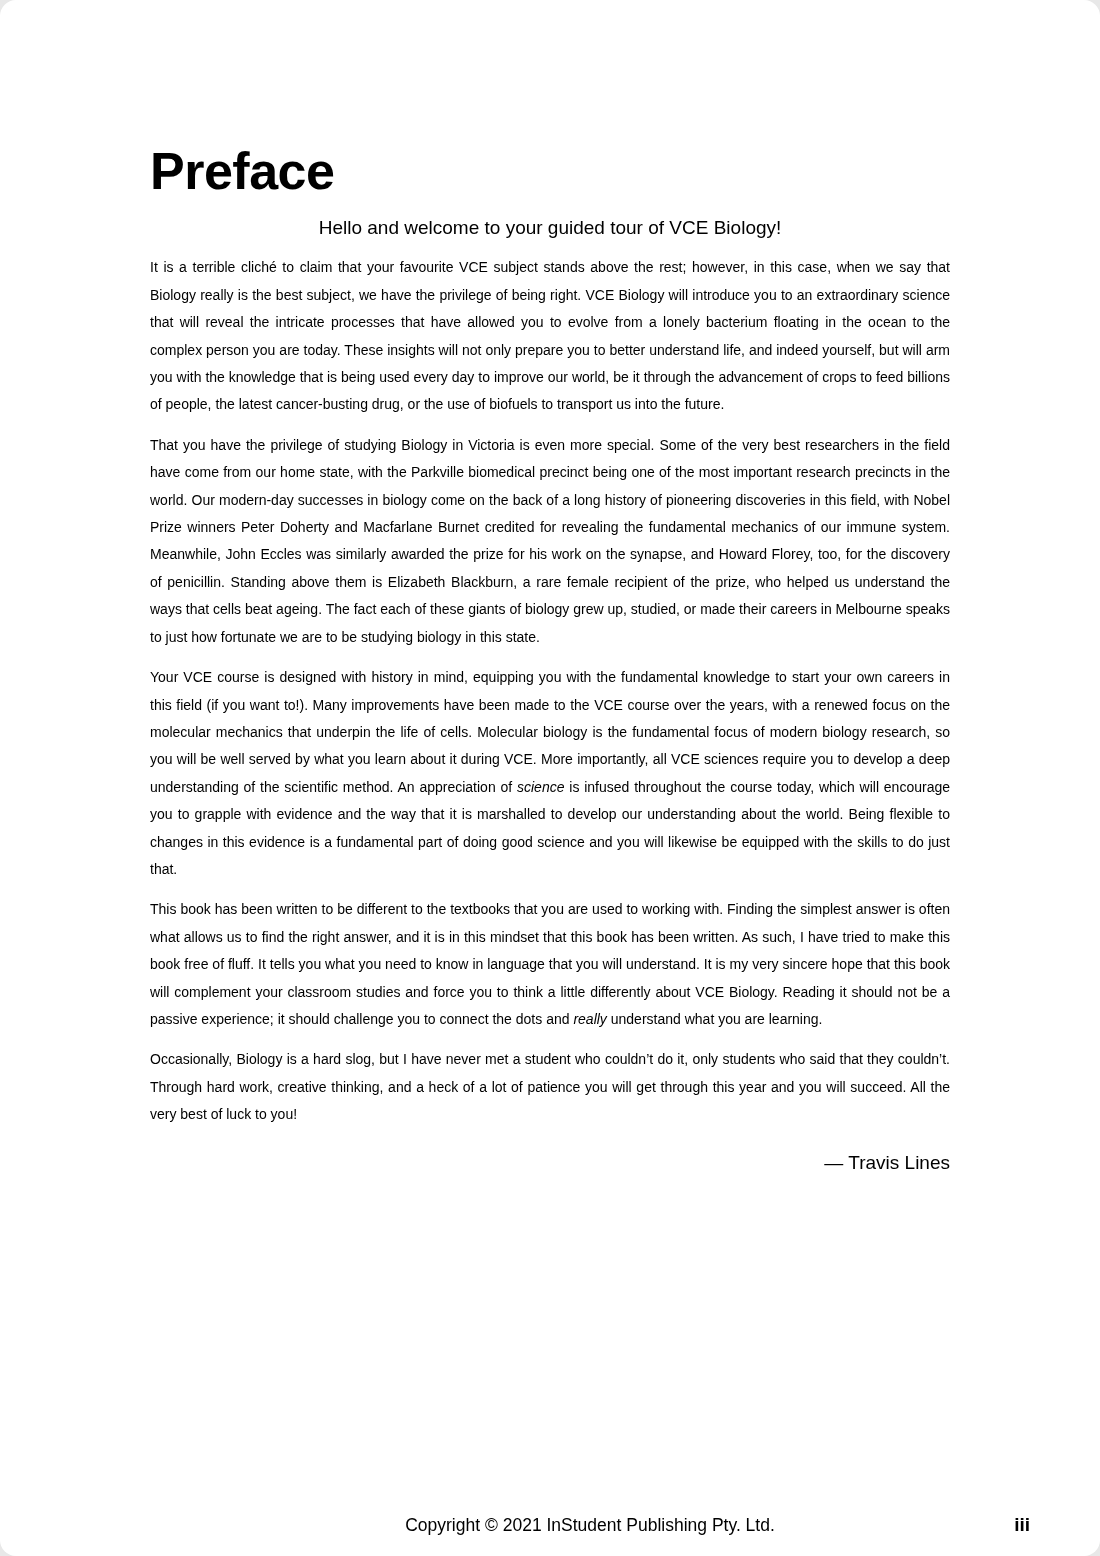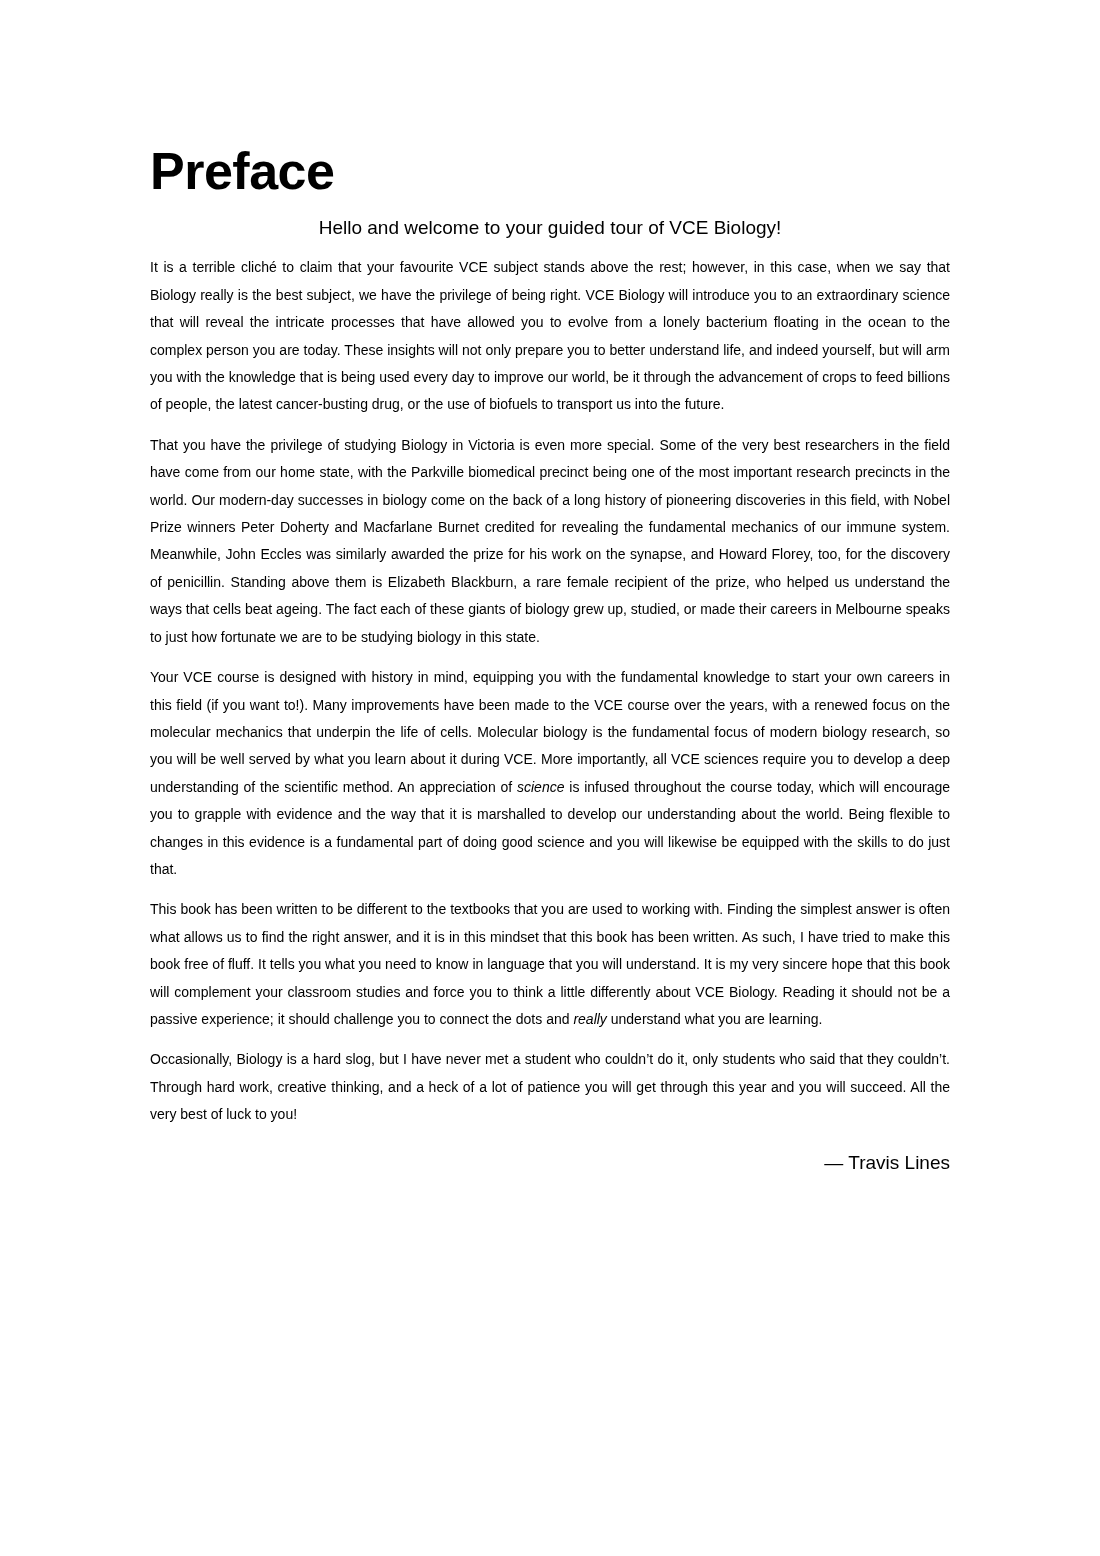--- a/index.html
+++ b/index.html
@@ -5,20 +5,21 @@
   html, body { margin: 0; padding: 0; background: #e8e8e8; }
   .page {
     position: relative;
     width: 1100px;
     height: 1556px;
     margin: 0 auto;
     background: #ffffff;
     color: #000000;
     font-family: "Liberation Sans", sans-serif;
     overflow: hidden;
+    border-radius: 16px;
   }
   .content {
     position: absolute;
     left: 150px;
     top: 143px;
     width: 800px;
   }
   h1.title {
     margin: 0 0 15px 0;
     font-size: 52px;
@@ -76,13 +77,17 @@
     <p class="intro">Hello and welcome to your guided tour of VCE Biology!</p>
     <div>
         <p class="para"><span>It is a terrible cliché to claim that your favourite VCE subject stands above the rest; however, in this case, when we say that Biology really is the best subject, we have the privilege of being right.  VCE Biology will introduce you to an extraordinary science that will reveal the intricate processes that have allowed you to evolve from a lonely bacterium floating in the ocean to the complex person you are today.  These insights will not only prepare you to better understand life, and indeed yourself, but will arm you with the knowledge that is being used every day to improve our world, be it through the advancement of crops to feed billions of people, the latest cancer-busting drug, or the use of biofuels to transport us into the future.</span></p>
         <p class="para"><span>That you have the privilege of studying Biology in Victoria is even more special.  Some of the very best researchers in the field have come from our home state, with the Parkville biomedical precinct being one of the most important research precincts in the world.  Our modern-day successes in biology come on the back of a long history of pioneering discoveries in this field, with Nobel Prize winners Peter Doherty and Macfarlane Burnet credited for revealing the fundamental mechanics of our immune system.  Meanwhile, John Eccles was similarly awarded the prize for his work on the synapse, and Howard Florey, too, for the discovery of penicillin.  Standing above them is Elizabeth Blackburn, a rare female recipient of the prize, who helped us understand the ways that cells beat ageing.  The fact each of these giants of biology grew up, studied, or made their careers in Melbourne speaks to just how fortunate we are to be studying biology in this state.</span></p>
         <p class="para"><span>Your VCE course is designed with history in mind, equipping you with the fundamental knowledge to start your own careers in this field (if you want to!).  Many improvements have been made to the VCE course over the years, with a renewed focus on the molecular mechanics that underpin the life of cells.  Molecular biology is the fundamental focus of modern biology research, so you will be well served by what you learn about it during VCE.  More importantly, all VCE sciences require you to develop a deep understanding of the scientific method.  An appreciation of </span><em>science</em><span> is infused throughout the course today, which will encourage you to grapple with evidence and the way that it is marshalled to develop our understanding about the world.  Being flexible to changes in this evidence is a fundamental part of doing good science and you will likewise be equipped with the skills to do just that.</span></p>
         <p class="para"><span>This book has been written to be different to the textbooks that you are used to working with.  Finding the simplest answer is often what allows us to find the right answer, and it is in this mindset that this book has been written.  As such, I have tried to make this book free of fluff.  It tells you what you need to know in language that you will understand.  It is my very sincere hope that this book will complement your classroom studies and force you to think a little differently about VCE Biology.  Reading it should not be a passive experience; it should challenge you to connect the dots and </span><em>really</em><span> understand what you are learning.</span></p>
         <p class="para"><span>Occasionally, Biology is a hard slog, but I have never met a student who couldn’t do it, only students who said that they couldn’t.  Through hard work, creative thinking, and a heck of a lot of patience you will get through this year and you will succeed.  All the very best of luck to you!</span></p>
       </div>
     <div class="signature">— Travis Lines</div>
   </div>
+  <div class="footer">
+    <div class="copyright">Copyright © 2021 InStudent Publishing Pty. Ltd.</div>
+    <div class="pagenum">iii</div>
+  </div>
 </div>
 
 </body></html>

